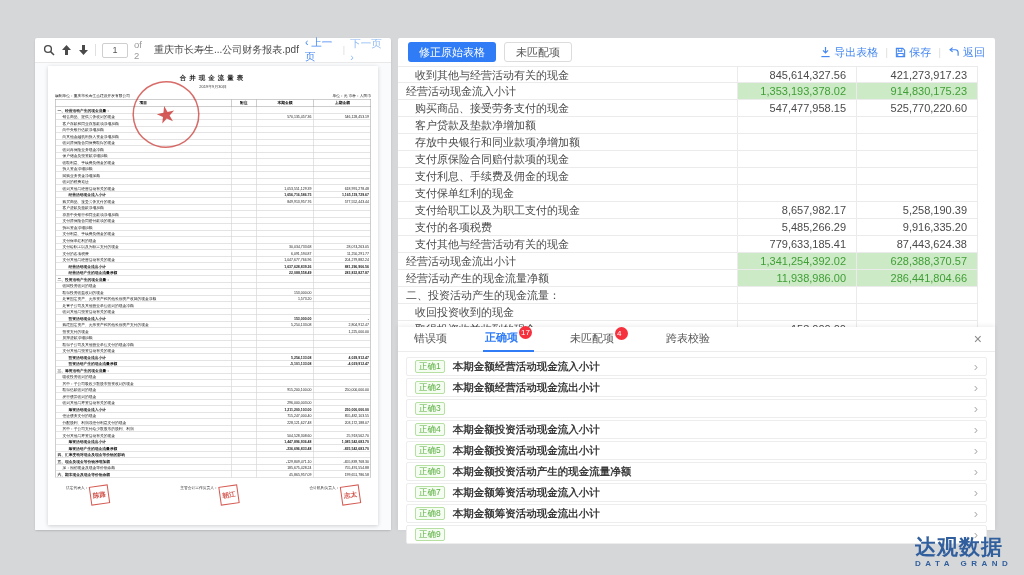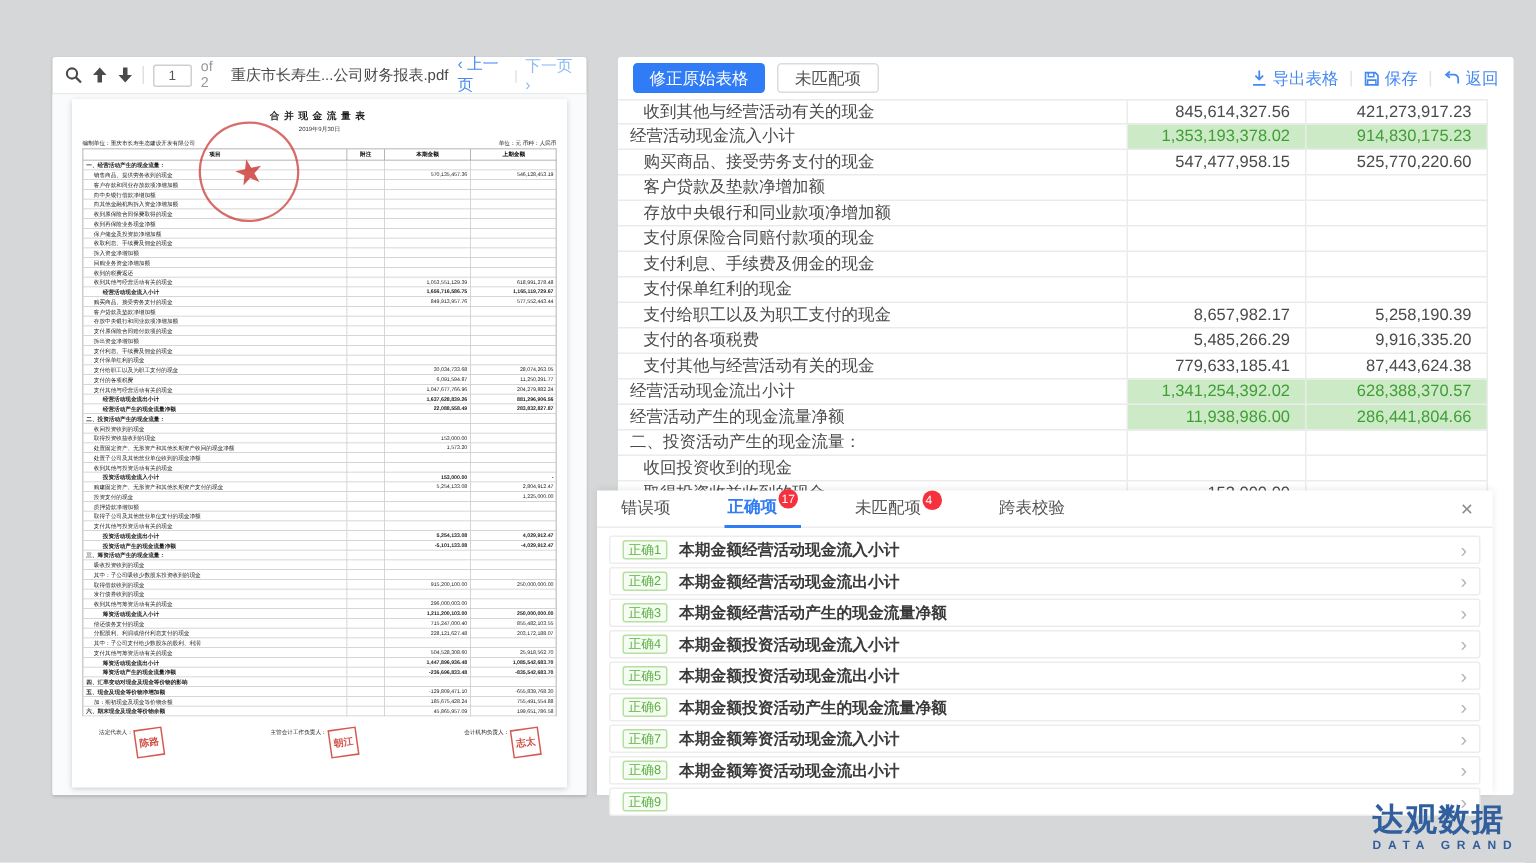--- a/index.html
+++ b/index.html
@@ -47,21 +47,21 @@
   .sign{display:flex;align-items:flex-start;font-size:7.5px;color:#222;}
   .stampbox{width:34px;height:34px;border:2px solid rgba(205,60,50,.85);color:rgba(205,60,50,.92);
             display:flex;align-items:center;justify-content:center;font-size:13px;font-weight:bold;
             transform:rotate(-8deg);margin-left:3px;}
   .seal{position:absolute;left:169px;top:30px;width:128px;height:128px;border-radius:50%;
         border:3px solid rgba(200,45,40,.7);display:flex;align-items:center;justify-content:center;
         transform:rotate(-12deg);}
   .seal .star{color:rgba(200,45,40,.78);font-size:46px;}
 
   
-  .right-panel{position:absolute;left:412px;top:38px;width:597px;height:492px;background:#fff;
+  .right-panel{position:absolute;left:398px;top:38px;width:597px;height:492px;background:#fff;
                border-radius:2px;}
   .rt-toolbar{height:28px;display:flex;align-items:center;padding:0 10px;gap:8px;}
   .btn-primary{height:20px;padding:0 11px;background:#2f7cf6;color:#fff;border:none;
                border-radius:3px;font-size:11px;cursor:pointer;font-family:inherit;}
   .btn-plain{height:20px;padding:0 11px;background:#fff;border:1px solid #dcdcdc;color:#555;
              border-radius:3px;font-size:11px;cursor:pointer;font-family:inherit;}
   .rt-links{margin-left:auto;display:flex;align-items:center;gap:7px;font-size:11px;color:#4688f1;}
   .lnk{display:flex;align-items:center;gap:3px;cursor:pointer;justify-content:space-between;}
   .lsep{color:#e0e0e0;}
   .fin-table{position:absolute;top:28px;left:0;right:0;}
@@ -668,21 +668,20 @@
           <span class="itext">本期金额经营活动现金流入小计</span>
           <span class="ichev">›</span>
         </div>
         <div class="item">
           <span class="tag">正确2</span>
           <span class="itext">本期金额经营活动现金流出小计</span>
           <span class="ichev">›</span>
         </div>
         <div class="item">
           <span class="tag">正确3</span>
-          <span class="itext">本期金额经营活动产生的现金流量净额</span>
           <span class="ichev">›</span>
         </div>
         <div class="item">
           <span class="tag">正确4</span>
           <span class="itext">本期金额投资活动现金流入小计</span>
           <span class="ichev">›</span>
         </div>
         <div class="item">
           <span class="tag">正确5</span>
           <span class="itext">本期金额投资活动现金流出小计</span>

